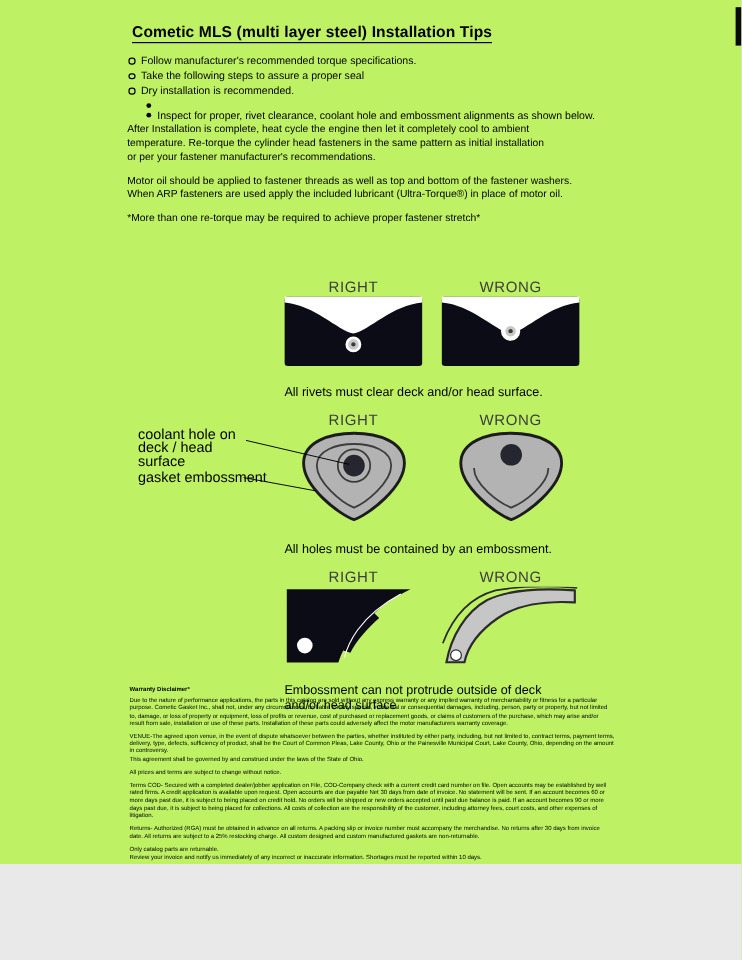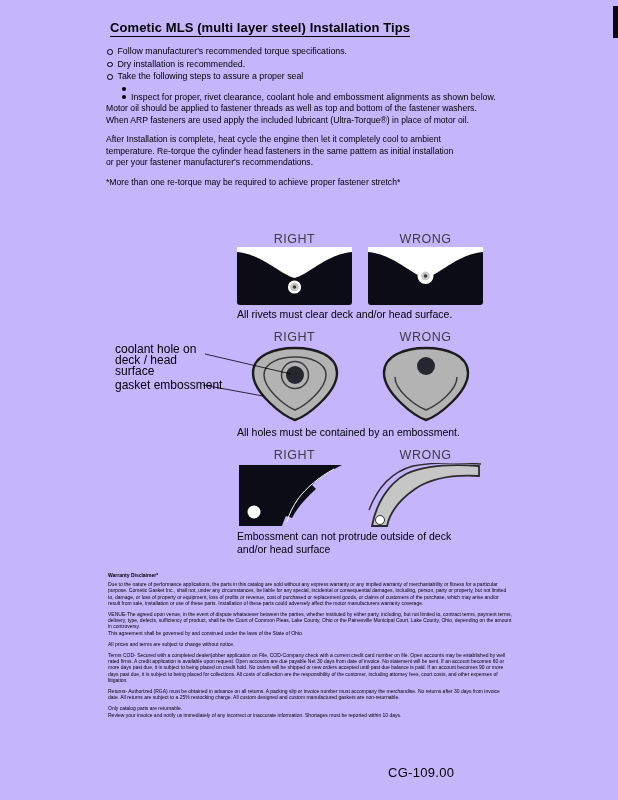--- a/index.html
+++ b/index.html
@@ -1,17 +1,17 @@
 <!DOCTYPE html>
 <html><head>
 <meta charset="utf-8">
 <style>
   html,body{margin:0;padding:0;background:#e9e9e9;}
   .page{
-    position:relative;width:618px;height:800px;background:#c4b5fd;
+    position:relative;width:618px;height:720px;background:#bef264;
     font-family:"Liberation Sans", sans-serif;color:#000;overflow:hidden;
     margin:0 auto;
   }
   .scan-mark{position:absolute;right:0;top:6px;width:5px;height:32px;background:#0a0a0a;}
 
   
   .head-block{position:absolute;left:106px;top:18px;width:452px;}
   .title{
     display:inline-block;margin:0 0 8px 4px;font-size:13px;font-weight:bold;
     border-bottom:1.5px solid #000;padding-bottom:1px;letter-spacing:.1px;
@@ -24,21 +24,21 @@
   .para{margin:0 0 8px 0;font-size:8.6px;line-height:11.5px;white-space:pre-line;}
 
   
   .diagrams{position:absolute;left:237px;top:232px;width:246px;}
   .diag-row{position:relative;margin-bottom:9px;}
   .dlabels{display:flex;}
   .dlabel{width:115px;text-align:center;font-size:12.5px;color:#3d3d3d;letter-spacing:.5px;height:15px;}
   .dlabel + .dlabel{margin-left:16px;}
   .dimages{display:flex;gap:16px;}
   .dcell{width:115px;display:flex;justify-content:center;align-items:flex-start;}
-  .dcaption{margin-top:3px;font-size:10.5px;line-height:13px;white-space:pre-line;width:300px;}
+  .dcaption{margin-top:16px;font-size:10.5px;line-height:13px;white-space:pre-line;width:300px;}
   .ann{position:absolute;font-size:12px;line-height:11px;color:#000;}
   .ann1{left:-122px;top:14px;width:98px;}
   .ann2{left:-122px;top:50px;width:110px;}
   .leader-svg{position:absolute;left:-122px;top:0;pointer-events:none;z-index:3;overflow:visible;}
 
   
   .smallprint{position:absolute;left:108px;top:572px;width:404px;}
   .wh{font-size:5px;line-height:6.2px;font-weight:bold;margin-bottom:3px;}
   .sp{margin:0 0 5px 0;font-size:5px;line-height:6.2px;white-space:pre-line;}
 
@@ -52,39 +52,39 @@
 
   <div class="head-block">
     <h1 class="title">Cometic MLS (multi layer steel) Installation Tips</h1>
 
     <div class="bullet">
       <span class="b-open"></span>
       <span class="b-text">Follow manufacturer's recommended torque specifications.</span>
     </div>
     <div class="bullet">
       <span class="b-open"></span>
-      <span class="b-text">Dry installation is recommended.</span>
+      <span class="b-text">Take the following steps to assure a proper seal</span>
     </div>
     <div class="bullet">
       <span class="b-open"></span>
-      <span class="b-text">Take the following steps to assure a proper seal</span>
+      <span class="b-text">Dry installation is recommended.</span>
     </div>
     <div class="bullet sub">
       <span class="b-fill"></span>
     </div>
     <div class="bullet sub">
       <span class="b-fill"></span>
       <span class="b-text">Inspect for proper, rivet clearance, coolant hole and embossment alignments as shown below.</span>
     </div>
 
-    <p class="para">Motor oil should be applied to fastener threads as well as top and bottom of the fastener washers.
-When ARP fasteners are used apply the included lubricant (Ultra-Torque®) in place of motor oil.</p>
     <p class="para">After Installation is complete, heat cycle the engine then let it completely cool to ambient
 temperature. Re-torque the cylinder head fasteners in the same pattern as initial installation
 or per your fastener manufacturer's recommendations.</p>
+    <p class="para">Motor oil should be applied to fastener threads as well as top and bottom of the fastener washers.
+When ARP fasteners are used apply the included lubricant (Ultra-Torque®) in place of motor oil.</p>
     <p class="para">*More than one re-torque may be required to achieve proper fastener stretch*</p>
   </div>
 
   <div class="diagrams">
 
     <div class="diag-row">
       <div class="dlabels">
         <span class="dlabel">RIGHT</span>
         <span class="dlabel">WRONG</span>
       </div>

